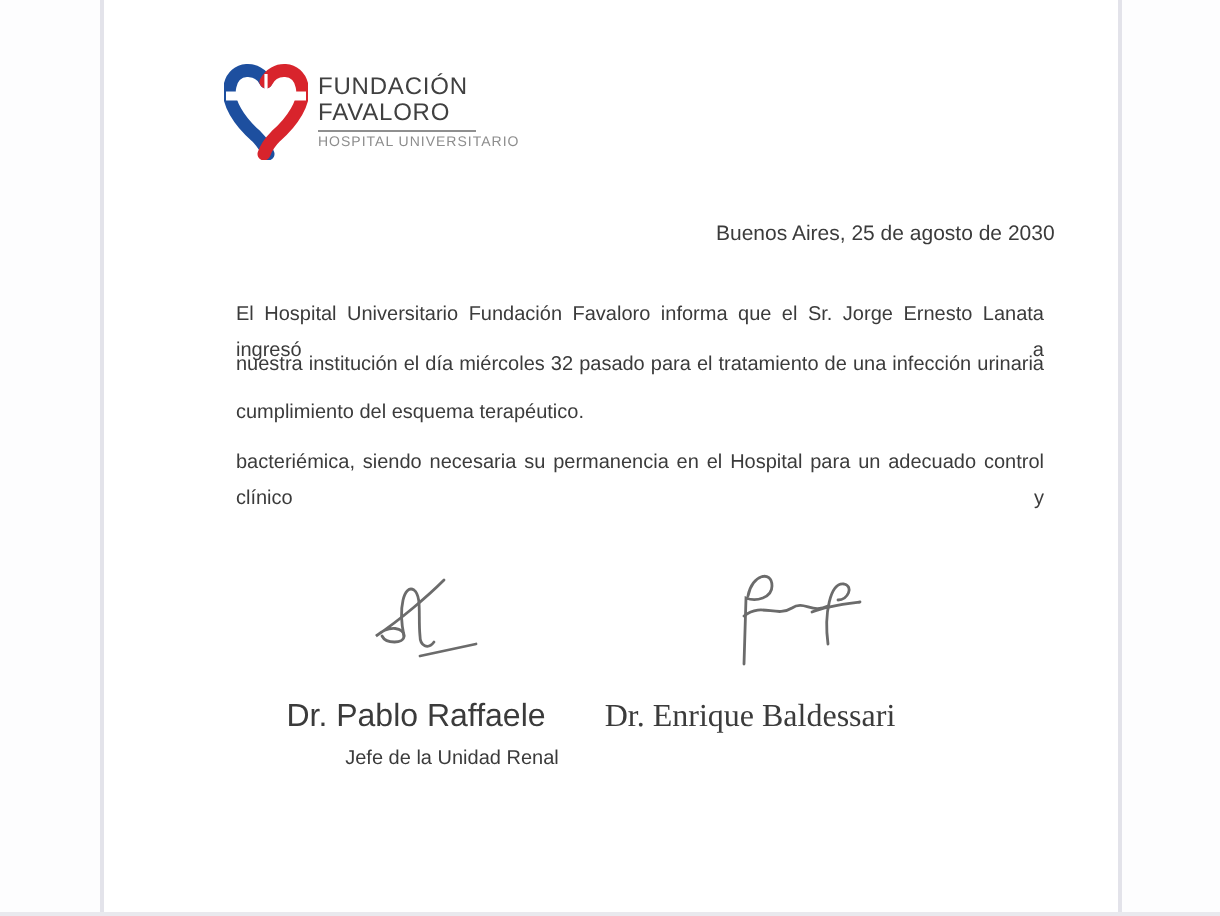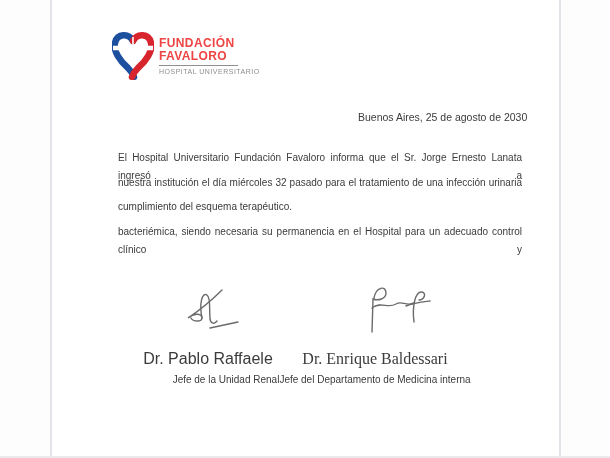--- a/index.html
+++ b/index.html
@@ -49,25 +49,25 @@
   }
   .logo-heart {
     width: 42px;
     height: 50px;
   }
   .logo-text {
     margin-left: 5px;
     padding-top: 7px;
   }
   .logo-name {
-    font-weight: bold;
+    font-weight: normal;
     font-size: 12px;
     line-height: 13px;
     letter-spacing: 0.4px;
-    color: #ef4444;
+    color: #404040;
   }
   .logo-divider {
     width: 79px;
     height: 1px;
     background: #8f8f8f;
     margin: 2px 0 2px 0;
   }
   .logo-subtitle {
     font-size: 7px;
     letter-spacing: 0.5px;
@@ -168,15 +168,14 @@
         <path d="M58,42 C56,27 59,11 66,12 C71,13 68,20 63,20"></path>
         <path d="M50,26 C57,23 66,22 74,21"></path>
       </g>
     </svg>
   </div>
 
   <div class="sig-col-name" style="left:133px; top:350px; width:150px;">Dr. Pablo Raffaele</div>
   <div class="sig-col-title" style="left:141px; top:374px; width:170px;">Jefe de la Unidad Renal</div>
 
   <div class="sig-col-name" style="left:280px; top:350px; width:190px;font-family:Liberation Serif, serif;">Dr. Enrique Baldessari</div>
-  <div class="sig-col-title" style="left:270px; top:374px; width:210px;">Jefe del Departamento de Medicina interna</div>
 
 </div>
 
 </body></html>

